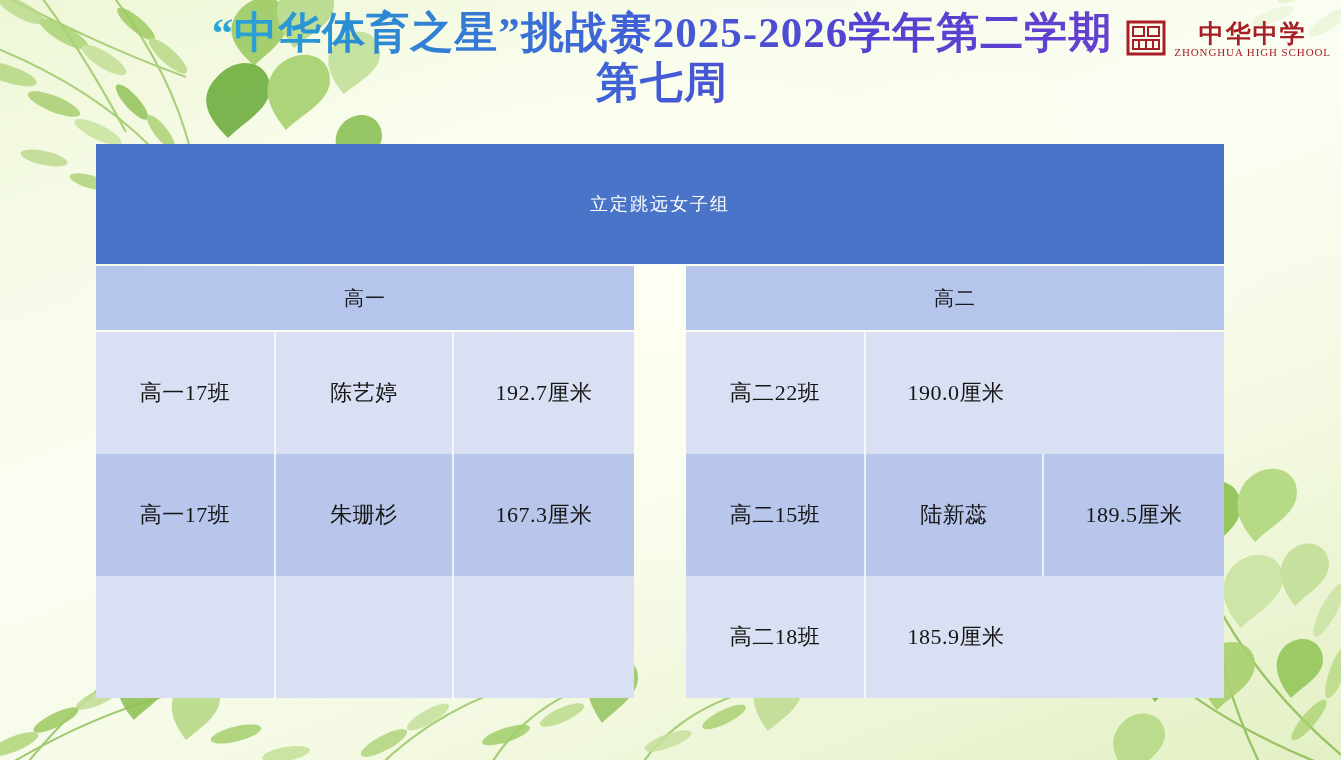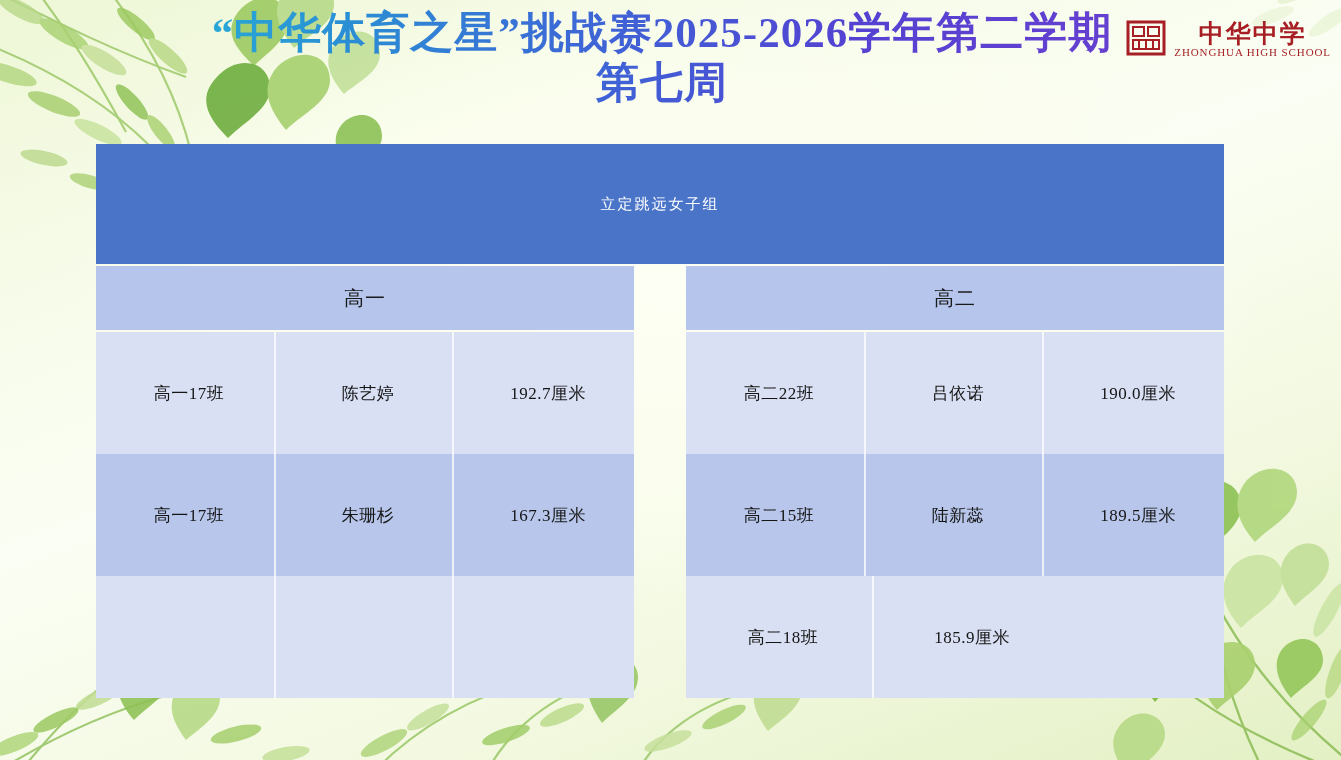--- a/index.html
+++ b/index.html
@@ -99,21 +99,21 @@
     z-index: 4;
   }
   .event-header {
     height: 120px;
     background: #4a74c8;
     display: flex;
     align-items: center;
     justify-content: center;
     color: #ffffff;
     font-family: "Liberation Serif", "DejaVu Serif", serif;
-    font-size: 15px;
+    font-size: 18px;
     letter-spacing: 2px;
   }
   .grades {
     display: flex;
     margin-top: 2px;
   }
   .grade-col { width: 538px; }
   .grade-col.left { margin-right: 52px; }
 
   .grade-title {
@@ -132,26 +132,25 @@
     display: flex;
     height: 122px;
   }
   .row.odd  { background: #d9e0f3; }
   .row.even { background: #b7c6ea; }
   .cell {
     display: flex;
     align-items: center;
     justify-content: center;
     font-family: "Liberation Serif", "DejaVu Serif", serif;
-    font-size: 17px;
+    font-size: 22px;
     color: #151515;
     letter-spacing: .5px;
     box-sizing: border-box;
     border-right: 2px solid rgba(255,255,255,.75);
-    margin-left: 8px;
   }
   .cell:last-child { border-right: none; }
   .cell.c-class  { width: 180px; }
   .cell.c-name   { width: 178px; }
   .cell.c-result { width: 180px; }
   .row.empty .cell { color: transparent; }
 </style>
 </head>
 <body>
 
@@ -302,21 +301,20 @@
             <div class="cell c-result"></div>
           </div>
         </div>
       </div>
 
       <div class="grade-col">
         <div class="grade-title">高二</div>
         <div class="grade-rows">
           <div class="row odd">
             <div class="cell c-class">高二22班</div>
-            <div class="cell c-name">吕依诺</div>
             <div class="cell c-result">190.0厘米</div>
           </div>
           <div class="row even">
             <div class="cell c-class">高二15班</div>
             <div class="cell c-name">陆新蕊</div>
             <div class="cell c-result">189.5厘米</div>
           </div>
           <div class="row odd">
             <div class="cell c-class">高二18班</div>
             <div class="cell c-result">185.9厘米</div>

